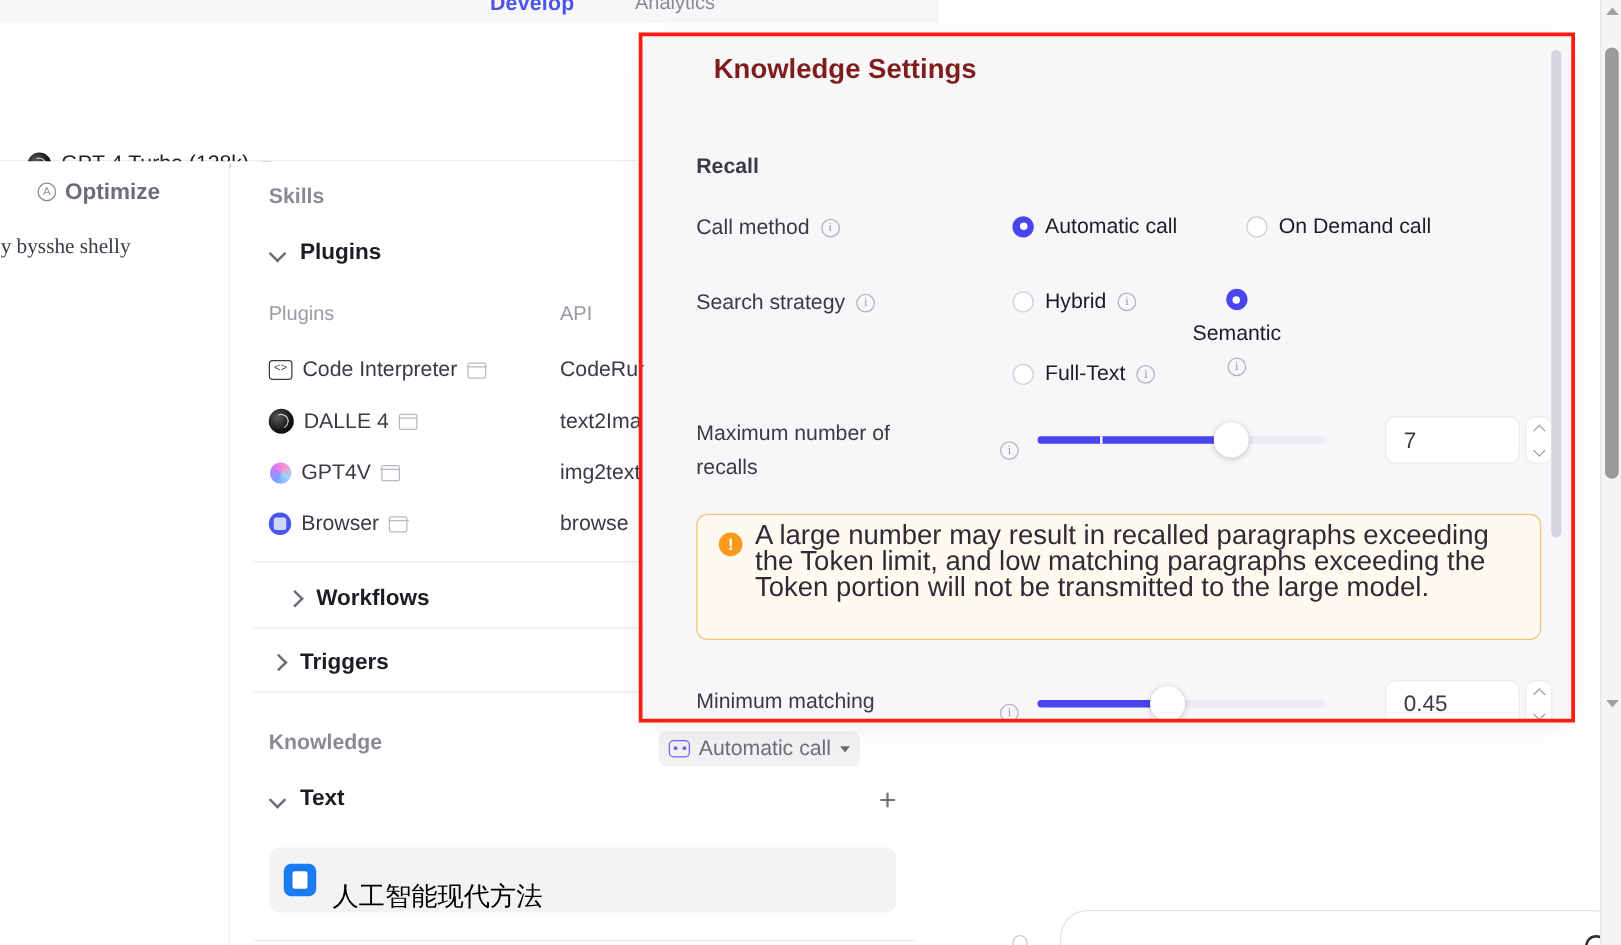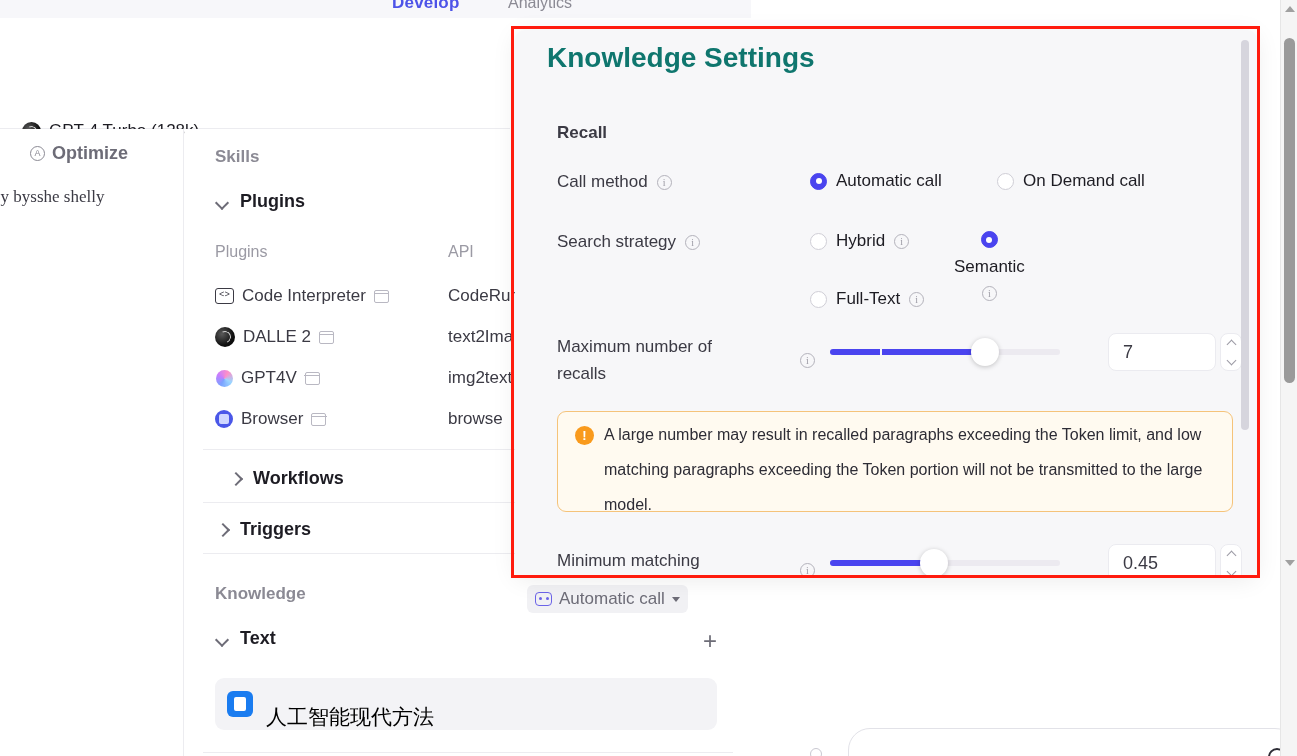--- a/index.html
+++ b/index.html
@@ -214,22 +214,22 @@
   .red-frame {
     position:absolute; left:511px; top:26px; width:749px; height:552px;
     border: 3px solid #ff1b0e; pointer-events:none; z-index: 40;
   }
   .dialog {
     position:absolute; left:515px; top:30px; width:742px; height:546px;
     background:#f7f7f9; border-radius:10px; overflow:hidden; z-index: 30;
     box-shadow: 0 4px 24px rgba(0,0,0,.08);
   }
   .dlg-title {
-    position:absolute; left:32px; top:12px;
-    font-size: 28px; font-weight:bold; color:#0f766e;
+    position:absolute; left:56px; top:12px;
+    font-size: 22px; font-weight:bold; color:#7f1d1d;
   }
   .dlg-section {
     position:absolute; left:42px; top:93px;
     font-size: 17px; font-weight:bold; color:#3b3a44;
   }
   .row-label {
     position:absolute; font-size:17px; color:#3b3a44;
   }
   .info-i {
     width:15px; height:15px; border-radius:50%; border:1.3px solid #b3b2bb;
@@ -286,21 +286,21 @@
     position:absolute; left:42px; top:381px; width:676px; height:101px;
     background:#fffaf0; border:1px solid #f5c37a; border-radius:9px;
   }
   .warn-ico {
     position:absolute; left:17px; top:14px; width:19px; height:19px; border-radius:50%;
     background:#f99a1c; color:#fff; font-size:13px; font-weight:bold;
     text-align:center; line-height:19px;
   }
   .warn-txt {
     position:absolute; left:46px; top:5px; width: 620px;
-    font-size:16px; line-height:35px; color:#2d2c35;
+    font-size:22px; line-height:21px; color:#2d2c35;
   }
 
   .dlg-scrollbar {
     position:absolute; right:8px; top:10px; width:8px; height:526px;
     background: transparent;
   }
   .dlg-thumb {
     position:absolute; top:0; left:0; width:8px; height:390px;
     background:#d6d5dd; border-radius:4px;
   }
@@ -375,21 +375,21 @@
 
     <div class="plug-row" style="left:30px; top:157px;">
       <span class="ico-codeint">&lt;&gt;</span>
       <span>Code Interpreter</span>
       <span class="store-ico"></span>
     </div>
     <div class="api-cell" style="left:263px; top:157px;">CodeRun</div>
 
     <div class="plug-row" style="left:30px; top:198px;">
       <span class="oai-logo" style="width:20px;height:20px;"></span>
-      <span>DALLE 2</span>
+      <span>DALLE 4</span>
       <span class="store-ico"></span>
     </div>
     <div class="api-cell" style="left:263px; top:198px;">text2Ima</div>
 
     <div class="plug-row" style="left:31px; top:239px;">
       <span class="ico-gpt4v"></span>
       <span>GPT4V</span>
       <span class="store-ico"></span>
     </div>
     <div class="api-cell" style="left:263px; top:239px;">img2text</div>

